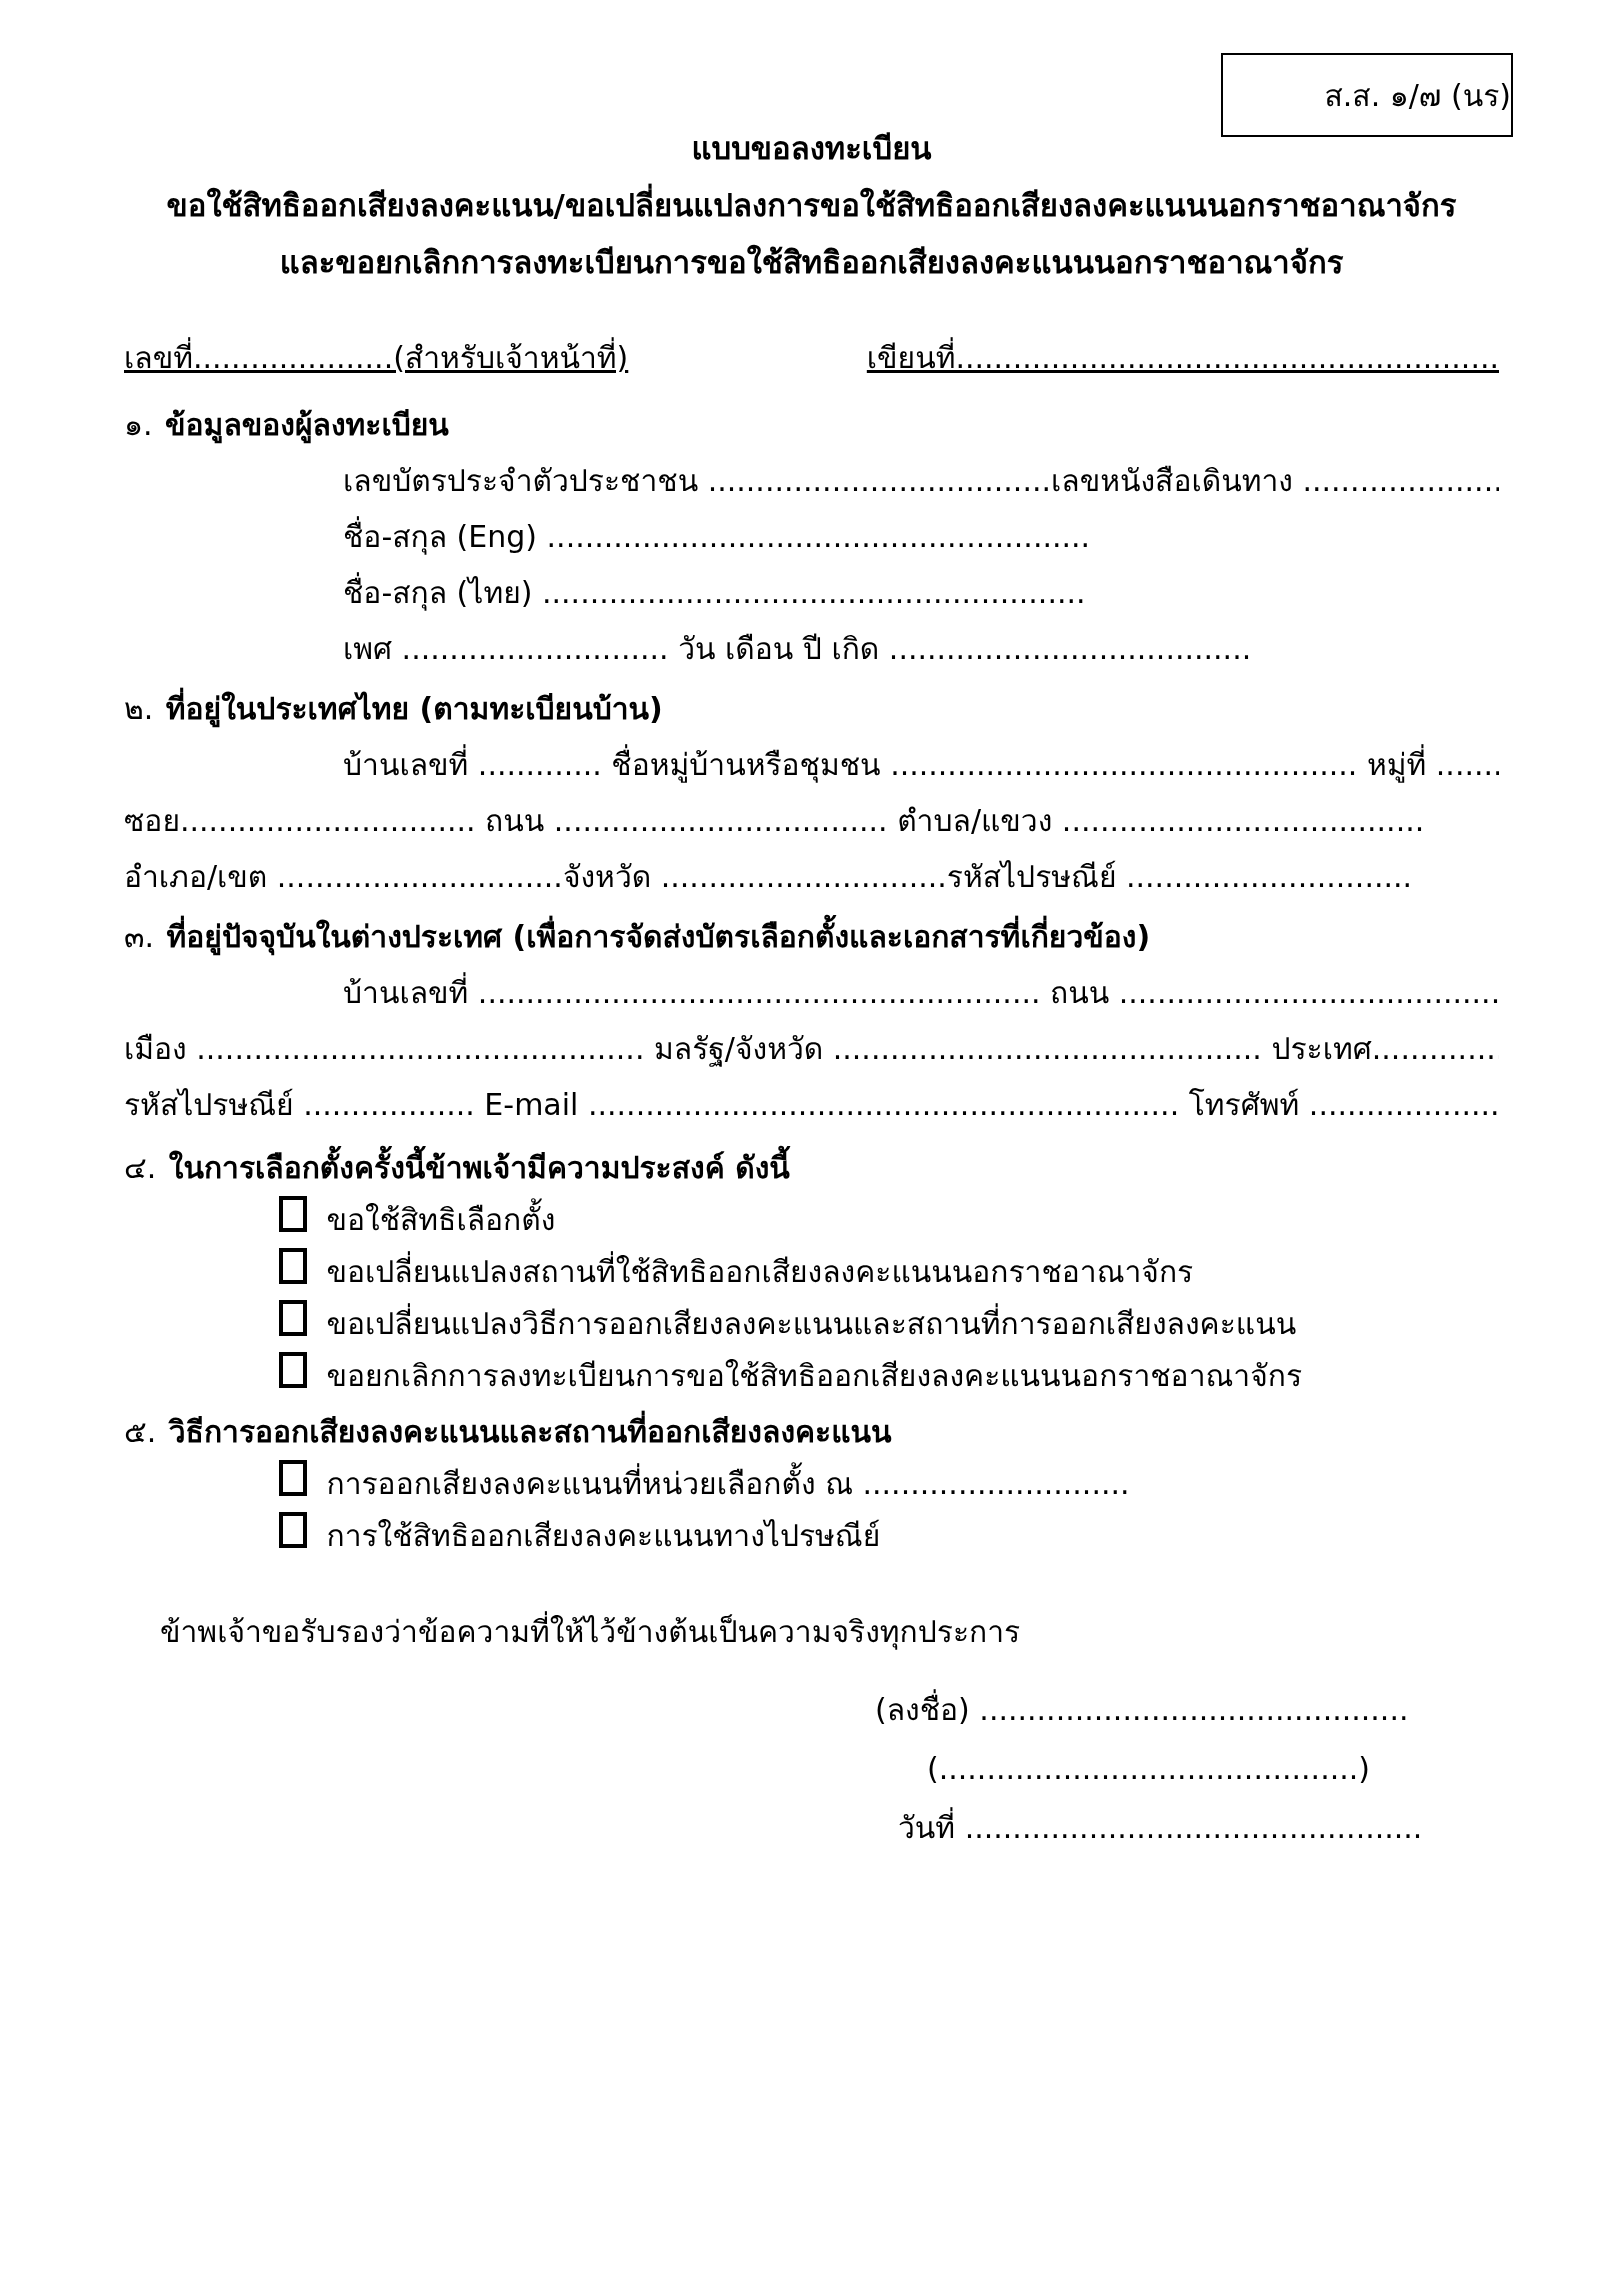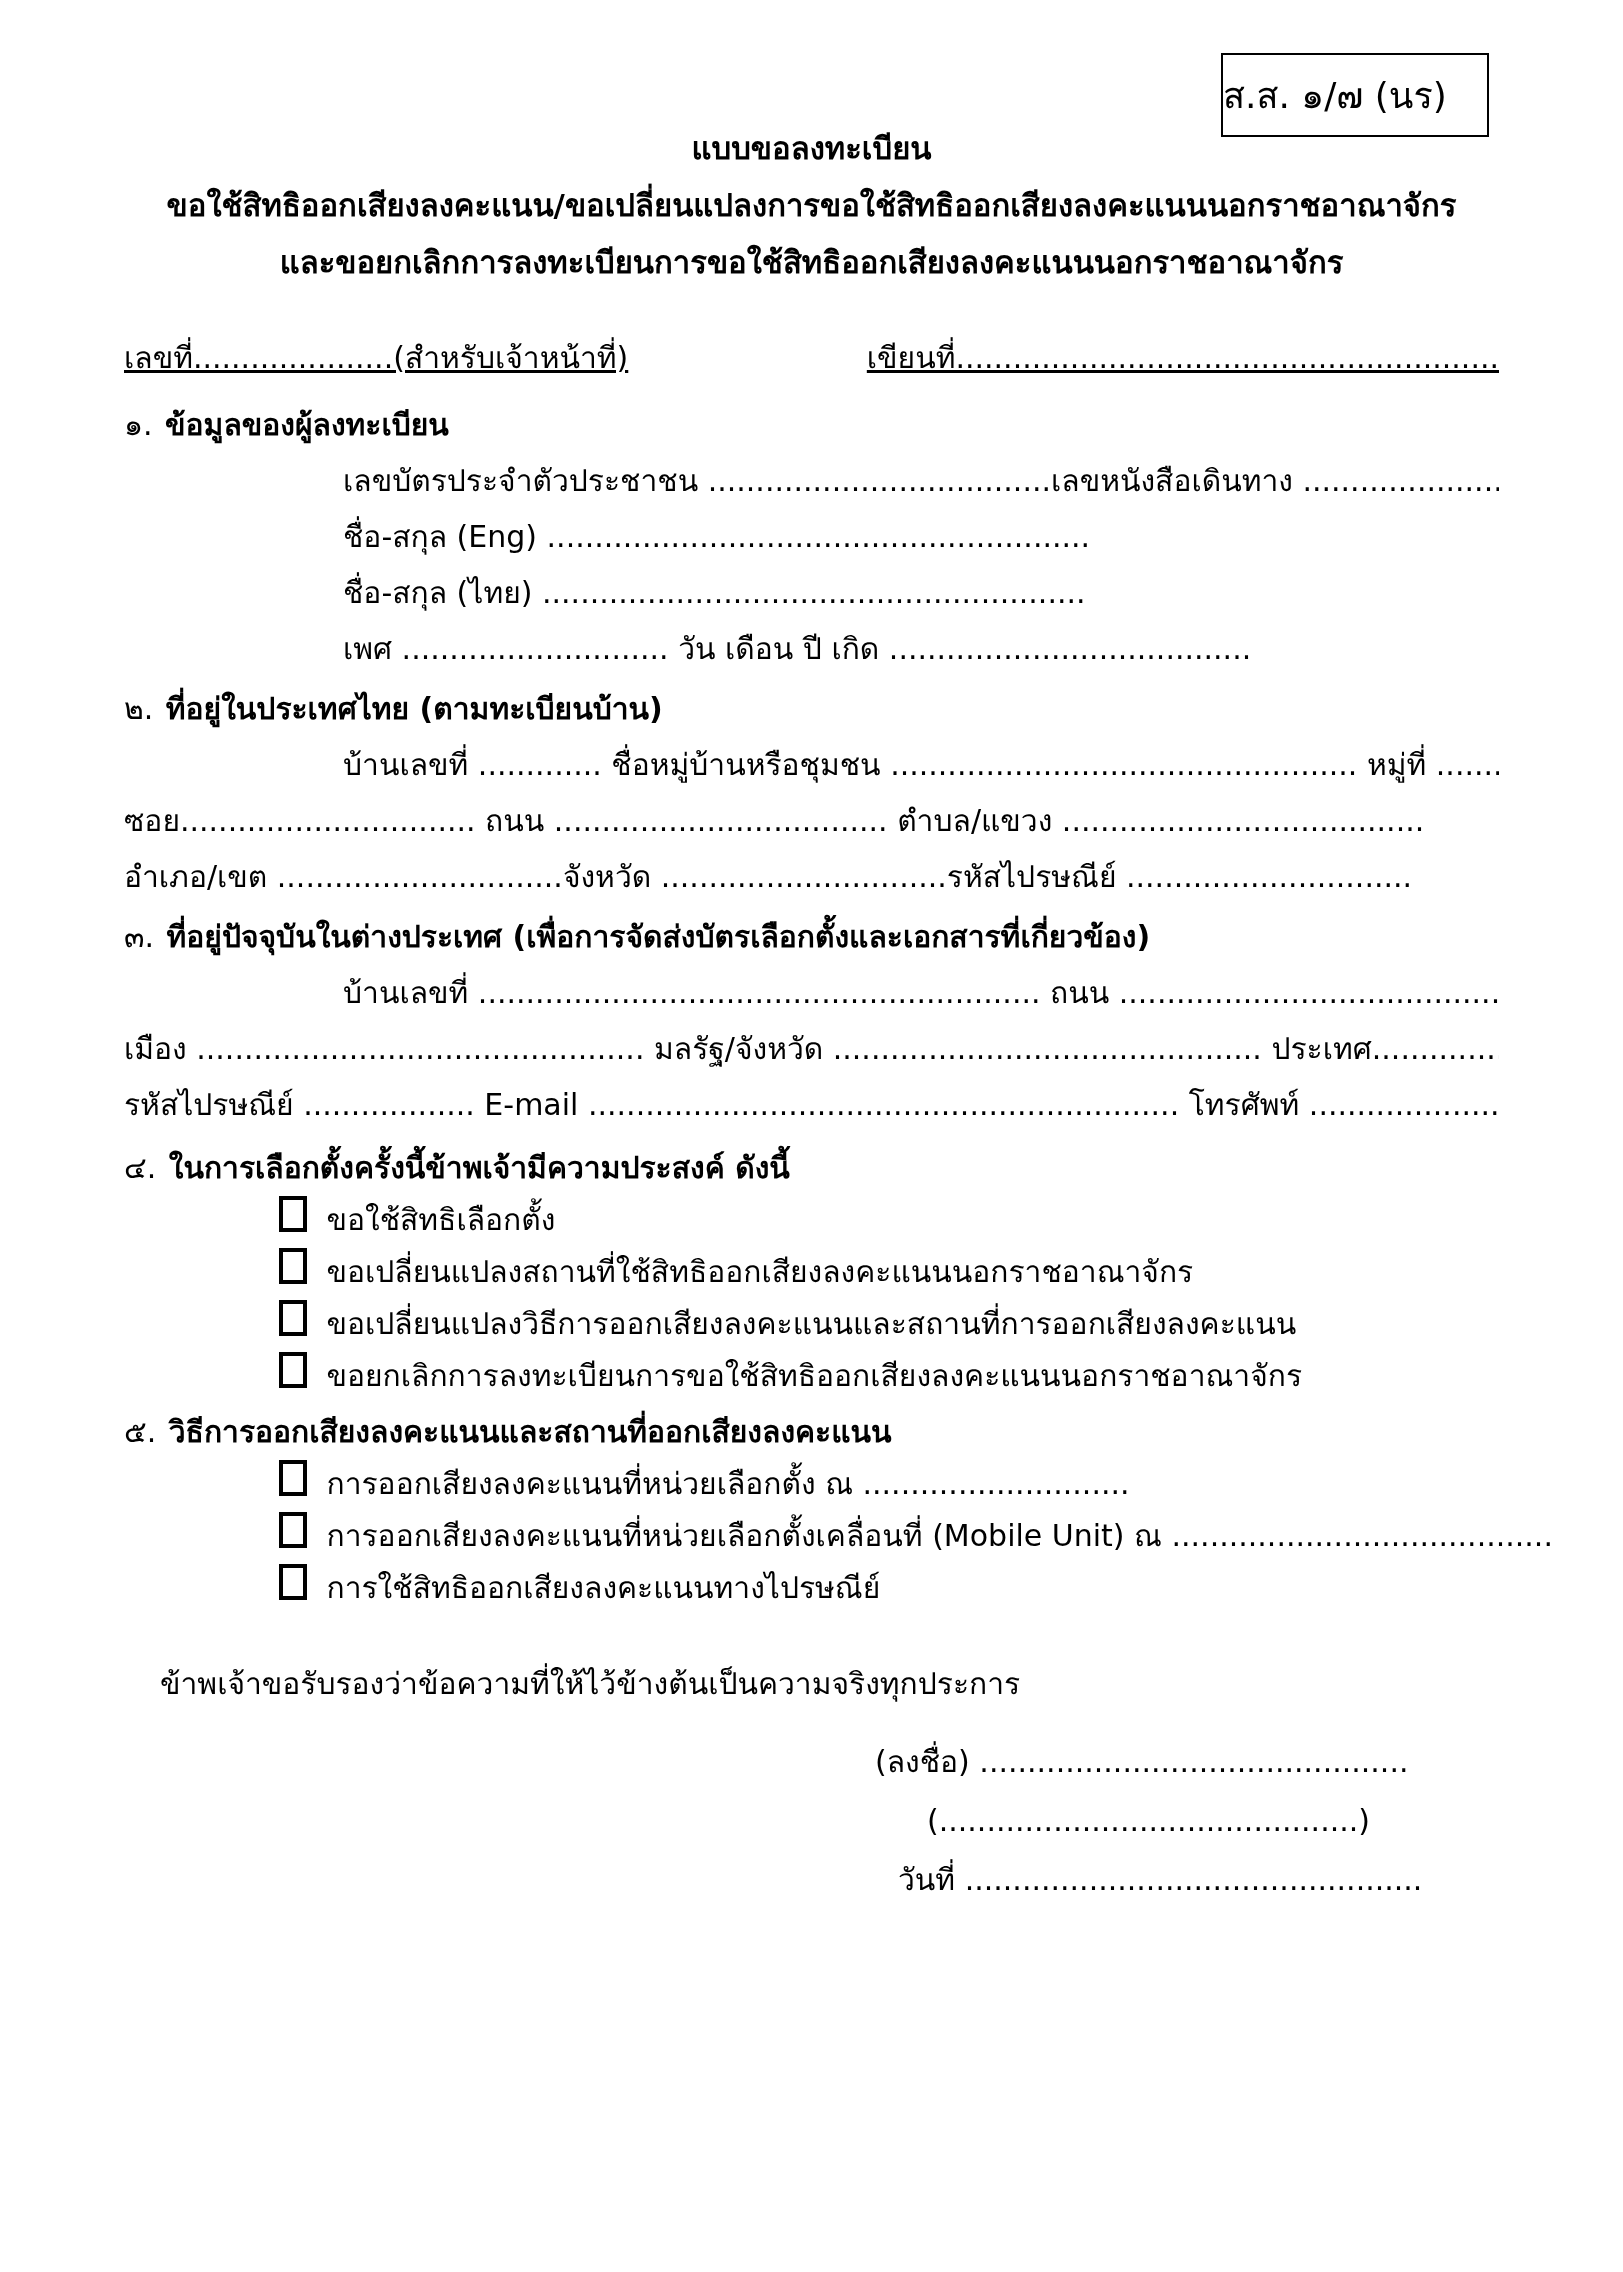--- a/index.html
+++ b/index.html
@@ -8,24 +8,24 @@
     width:1623px; height:2273px;
     position:relative;
     color:#000;
     font-family:"DejaVu Sans", sans-serif;
     font-size:30px;
     overflow:hidden;
   }
   .form-code-box {
     position:absolute;
     top:53px; left:1221px;
-    width:268px; height:84px;
+    width:292px; height:84px;
     border:2.8px solid #000;
-    display:flex; align-items:center; justify-content:flex-start;
-    font-size:36px;
+    display:flex; align-items:center; justify-content:flex-end;
+    font-size:30px;
   }
   .content { padding:0 124px; }
   .title-block { padding-top:120px; }
   .title-line {
     display:flex; justify-content:center;
     text-align:center;
     font-weight:bold;
     font-size:31px;
     line-height:57px;
     white-space:nowrap;
@@ -143,24 +143,20 @@
   <div class="section-heading">
     <span class="sec-no">๕.</span><span class="sec-title">วิธีการออกเสียงลงคะแนนและสถานที่ออกเสียงลงคะแนน</span>
   </div>
   <div class="options">
     <div class="option-row">
       <span class="checkbox"></span>
       <span>การออกเสียงลงคะแนนที่หน่วยเลือกตั้ง ณ ............................</span>
     </div>
     <div class="option-row">
       <span class="checkbox"></span>
-      <span>การออกเสียงลงคะแนนที่หน่วยเลือกตั้งเคลื่อนที่ (Mobile Unit)  ณ ........................................</span>
-    </div>
-    <div class="option-row">
-      <span class="checkbox"></span>
       <span>การใช้สิทธิออกเสียงลงคะแนนทางไปรษณีย์</span>
     </div>
   </div>
 
   <div class="certify">ข้าพเจ้าขอรับรองว่าข้อความที่ให้ไว้ข้างต้นเป็นความจริงทุกประการ</div>
   <div class="sign-line">(ลงชื่อ) .............................................</div>
   <div class="sign-name-line">(............................................)</div>
   <div class="date-line">วันที่ ................................................</div>
 
 </div>

